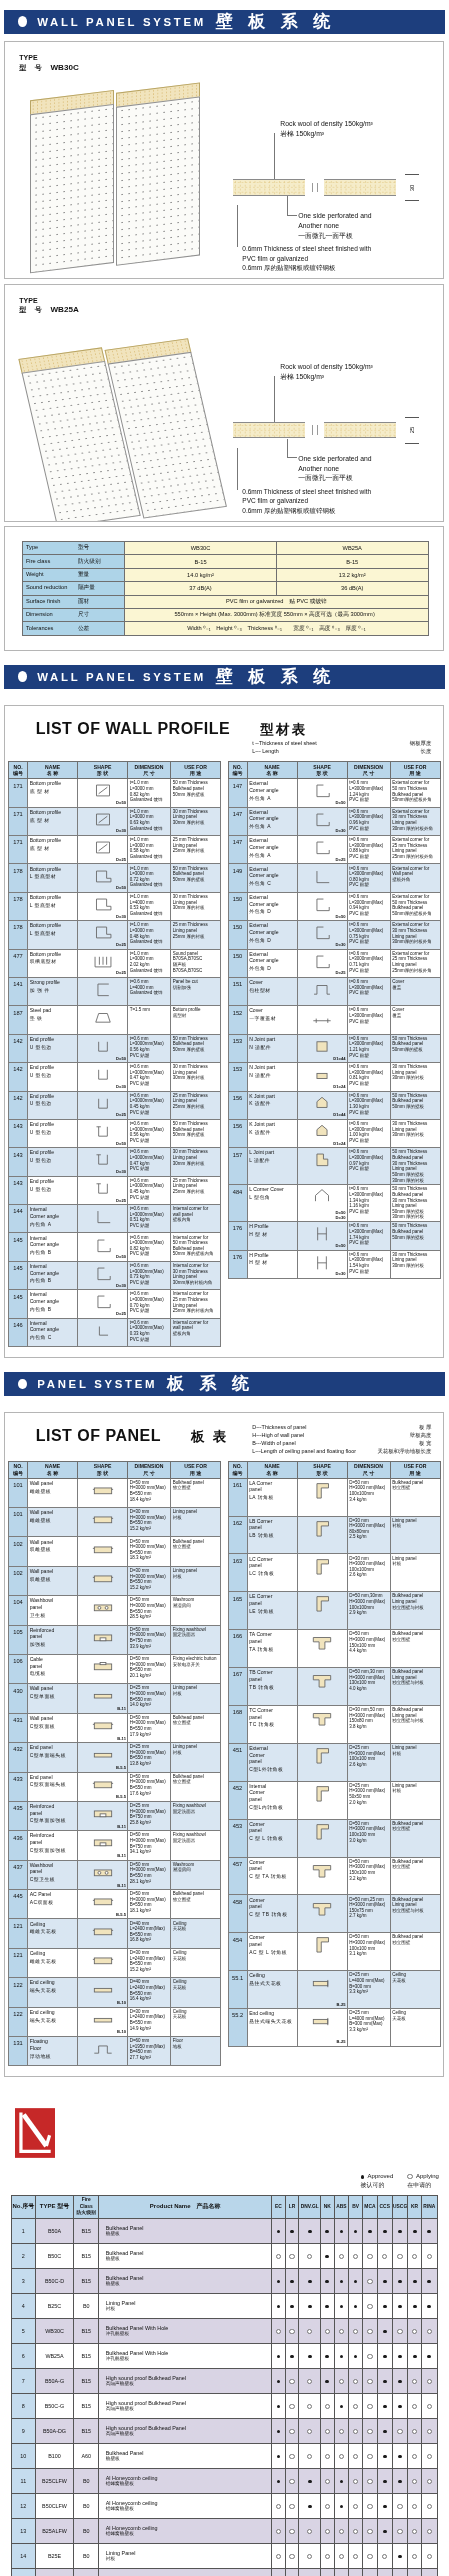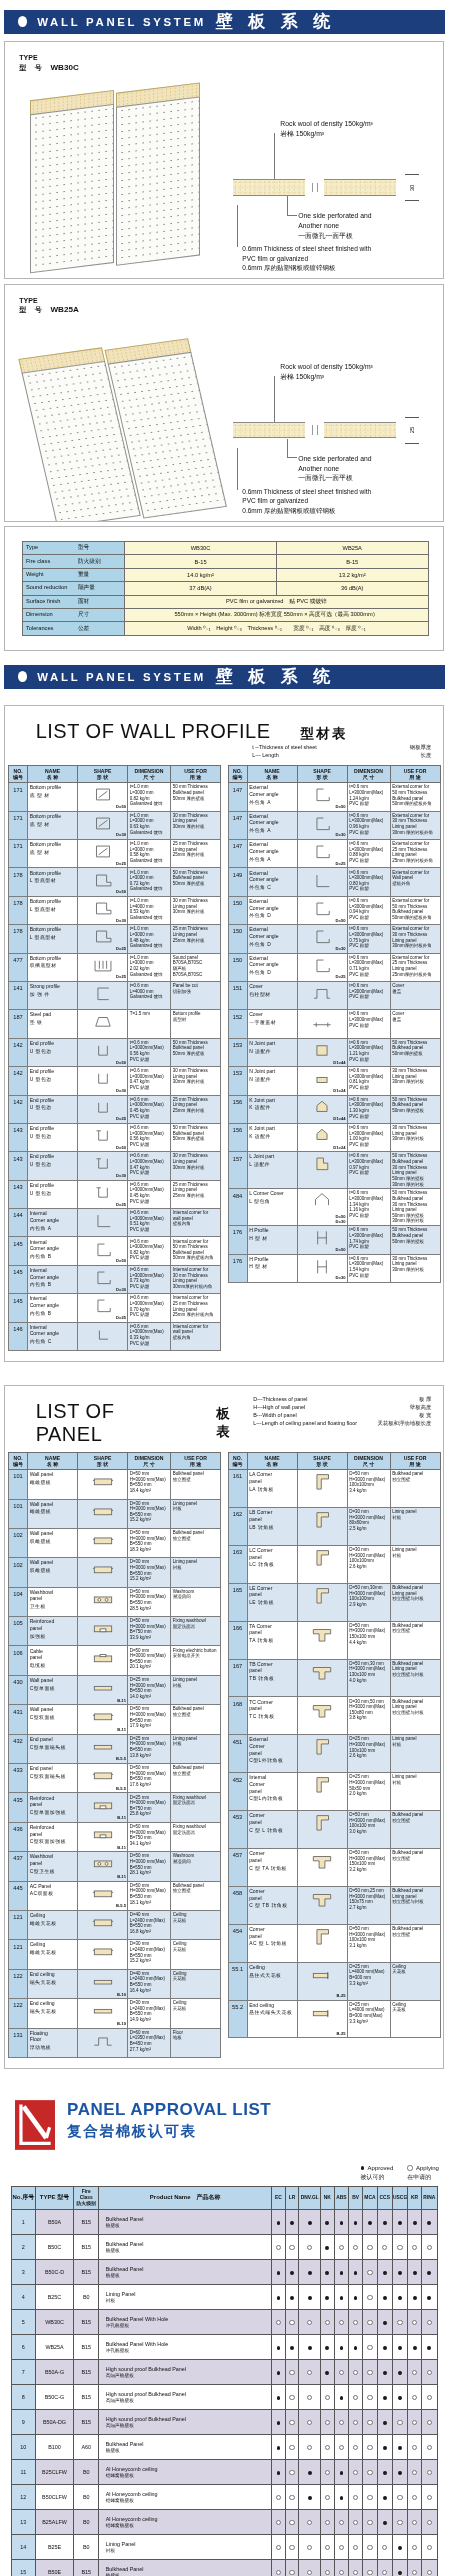--- a/index.html
+++ b/index.html
@@ -51,21 +51,21 @@
   .specwrap{padding:14px 16.3px;}
   table.spec{border-collapse:collapse;width:407px;table-layout:fixed;}
   table.spec td{border:0.5px solid #6f6f6f;height:11.4px;font-size:5.7px;padding:0.5px 3.3px;}
   table.spec td.lab{background:#aed4e8;width:95px;}
   table.spec td.lab .le{display:inline-block;width:52px;}
   table.spec td.lab .lz{font-weight:normal;}
   table.spec td.val{background:#fbf6d3;text-align:center;}
   
   .listpad{padding:10.8px 8.7px 9.8px 8.7px;}
   .ltitle{display:flex;gap:30px;align-items:baseline;margin:3.3px 0 1.1px 21.7px;}
-  .ltitle .lte{font-size:20px;font-weight:normal;letter-spacing:0.5px;}
+  .ltitle .lte{font-size:16px;font-weight:bold;letter-spacing:0.5px;}
   .ltitle .ltz{font-size:13.5px;font-weight:bold;letter-spacing:2.2px;}
   .llegend{width:179px;margin-left:auto;margin-right:3.3px;font-size:5.4px;line-height:1.45;}
   .llegend .lrow{display:flex;justify-content:space-between;}
   
   .twocol{display:flex;gap:6.5px;justify-content:center;margin-top:5.4px;}
   table.ptable{border-collapse:collapse;table-layout:fixed;width:212px;}
   table.ptable th{background:#b9d6ea;border:0.5px solid #6f6f6f;font-size:5.1px;line-height:1.25;padding:1.6px 0;font-weight:bold;}
   table.ptable td{border:0.5px solid #7d7d7d;font-size:4.5px;line-height:1.25;padding:1.1px 1.6px;vertical-align:top;background:#fff;}
   table.ptable tr.alt td{background:#d9e6f2;}
   table.ptable td.cno{background:#b9d6ea !important;text-align:center;font-size:5.7px;padding-top:3.3px;}
@@ -751,20 +751,25 @@
                 <td class="cuse">30 mm Thickness<br>Lining panel<br>30mm 厚的衬板</td>
               </tr>
             </tbody>
           </table>
         </div>
     </div>
   </div>
 
   <div style="height:9.8px"></div>
 
+  <div class="hdrbar">
+    <span class="bdot"></span>
+    <span class="ben">PANEL SYSTEM</span>
+    <span class="bzh">板 系 统</span>
+  </div>
 
   <div style="height:8.7px"></div>
 
   <div class="secbox listpad">
     <div style="display:flex;align-items:flex-start;">
       <div class="ltitle" style="margin-right:auto">
         <span class="lte">LIST OF PANEL</span>
         <span class="ltz">板 表</span>
       </div>
       <div class="llegend" id="panel-legend" style="margin-left:0">
@@ -1275,24 +1280,20 @@
 
   <div class="approval">
     <div class="apphead">
       <div class="applogo">
         <svg viewBox="0 0 74 92" width="40" height="50">
           <rect x="0" y="0" width="74" height="92" fill="#c62828"></rect>
           <path d="M11 8 V80 H66" stroke="#fff" stroke-width="6" fill="none"></path>
           <path d="M16 12 L58 70" stroke="#fff" stroke-width="9" fill="none"></path>
           <path d="M58 70 L64 50" stroke="#fff" stroke-width="6" fill="none"></path>
         </svg>
-      </div>
-      <div class="apptitles">
-        <div class="at1">PANEL APPROVAL LIST</div>
-        <div class="at2">复合岩棉板认可表</div>
       </div>
     </div>
     <div class="applegend">
       <div class="lg"><span class="dot f"></span><span>Approved</span><br><span>被认可的</span></div>
       <div class="lg"><span class="dot o"></span><span>Applying</span><br><span>在申请的</span></div>
     </div>
     <div id="approval-table">
         <table class="atable">
           <colgroup>
             <col style="width:24px">

